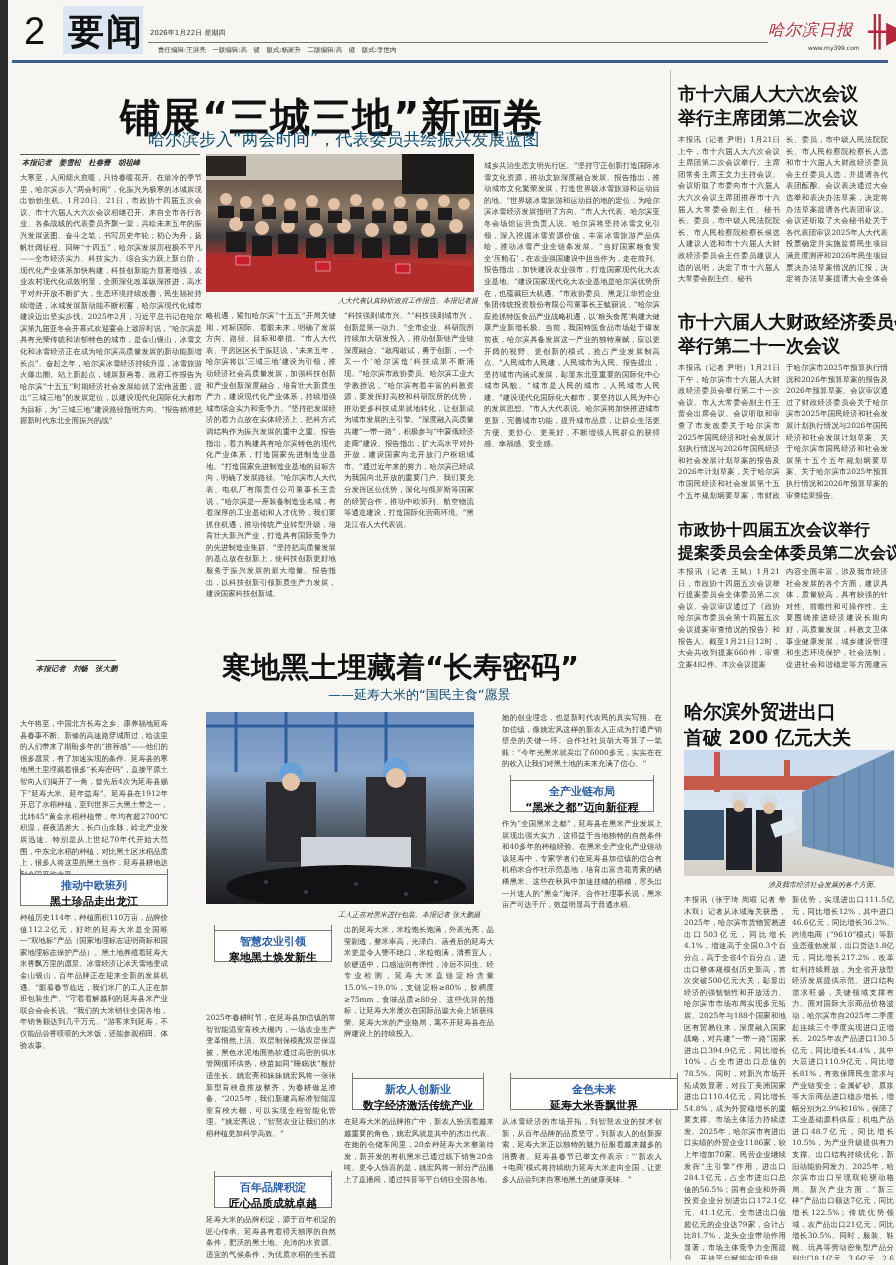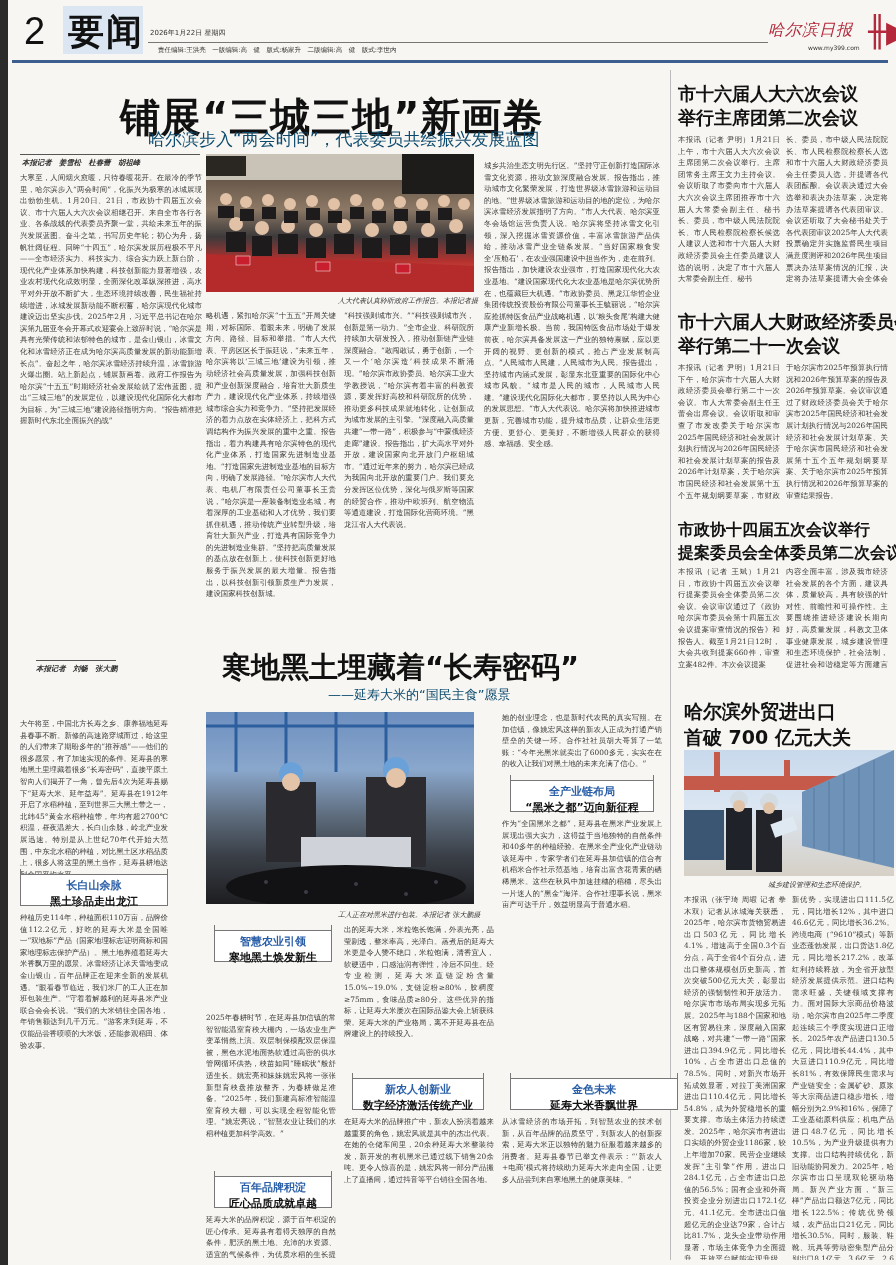--- a/index.html
+++ b/index.html
@@ -123,21 +123,21 @@
   <div class="h1" style="left:214px; top:648px; font-size:29px;">寒地黑土埋藏着“长寿密码”</div>
   <div class="sub" style="left:320px; top:686px; font-size:13px;">——延寿大米的“国民主食”愿景</div>
 
   <div class="rule" style="left:28px; top:660px; width:80px;"></div>
   <div class="byline" style="left:28px; top:664px;">本报记者　刘畅　张大鹏</div>
   <div class="txt" style="left:12px; top:678px; width:148px; height:188px;margin-top:40px;">大午将至，中国北方长寿之乡、康养福地延寿县春事不断。新修的高速路穿城而过，给这里的人们带来了期盼多年的“推荐感”——他们的很多愿景，有了加速实现的条件。延寿县的寒地黑土里埋藏着很多“长寿密码”，直接平原土智向人们揭开了一角，曾先后4次为延寿县赐下“延寿大米、延年益寿”。延寿县在1912年开启了水稻种植，至到世界三大黑土带之一，北纬45°黄金水稻种植带，年均有超2700℃积温，昼夜温差大，长白山余脉，岭北产业发展迅速。特别是从上世纪70年代开始大范围，中东北水稻的种植，对比黑土区水稻品质上，很多人将这里的黑土当作，延寿县耕地达到全国平均水平。</div>
 
   <div class="box-head" style="left:12px; top:874px; width:148px; height:32px;">
     <span class="tick-l"></span>
       <span class="tick-r"></span>
-    <span class="l1">长白山余脉</span>
+    <span class="l1">推动中欧班列</span>
     <span class="l2">黑土珍品走出龙江</span>
   </div>
   <div class="txt" style="left:12px; top:912px; width:148px; height:345px;">种植历史114年，种植面积110万亩，品牌价值112.2亿元，好吃的延寿大米是全国唯一“双地标”产品（国家地理标志证明商标和国家地理标志保护产品）。黑土地养殖着延寿大米香飘万里的愿景。冰雪经济让冰天雪地变成金山银山，百年品牌正在迎来全新的发展机遇。“眼看春节临近，我们米厂的工人正在加班包装生产。”守着着解越利的延寿县米产业联合会会长说。“我们的大米销往全国各地，年销售额达到几千万元。”游客来到延寿，不仅能品尝香喷喷的大米饭，还能参观稻田、体验农事。</div>
 
   <div class="photo" style="left:198px; top:712px; width:268px; height:192px; background: linear-gradient(180deg,#6d8fbf 0%,#8aa7cc 30%,#5c6a7a 55%,#3a3f47 75%,#1d1d20 100%);">
     <svg width="268" height="192" viewBox="0 0 268 192">
       <g stroke="#2d5e9e" stroke-width="3" fill="none">
         <line x1="0" y1="14" x2="268" y2="14"></line>
           <line x1="30" y1="0" x2="30" y2="60"></line>
           <line x1="80" y1="0" x2="80" y2="60"></line>
@@ -220,21 +220,21 @@
 
   <div class="h1" style="left:670px; top:518px; font-size:16px; line-height:23px;">
     <div>市政协十四届五次会议举行</div>
       <div>提案委员会全体委员第二次会议</div>
   </div>
   <div class="txt" style="left:670px; top:566px; width:102px; height:106px;">本报讯（记者 王斌）1月21日，市政协十四届五次会议举行提案委员会全体委员第二次会议。会议审议通过了《政协哈尔滨市委员会第十四届五次会议提案审查情况的报告》和报告人。截至1月21日12时，大会共收到提案660件，审查立案482件。本次会议提案</div>
   <div class="txt" style="left:778px; top:566px; width:102px; height:106px;">内容全面丰富，涉及我市经济社会发展的各个方面，建议具体，质量较高，具有较强的针对性、前瞻性和可操作性。主要围绕推进经济建设长期向好，高质量发展，科教文卫体事业健康发展，城乡建设管理和生态环境保护，社会法制，促进社会和谐稳定等方面建言献策。</div>
 
   <div class="h1" style="left:676px; top:698px; font-size:19px; line-height:26px;">
     <div>哈尔滨外贸进出口</div>
-      <div>首破 700 亿元大关</div>
+      <div>首破 200 亿元大关</div>
   </div>
   <div class="photo" style="left:676px; top:750px; width:210px; height:126px; background: linear-gradient(180deg,#c8d9ec 0%,#dbe6f2 45%,#d6d0c6 100%);">
     <svg width="210" height="126" viewBox="0 0 210 126">
       <rect x="0" y="26" width="160" height="14" fill="#c55a4a"></rect>
       <rect x="30" y="2" width="6" height="40" fill="#c55a4a"></rect>
       <rect x="100" y="10" width="6" height="30" fill="#c55a4a"></rect>
       <polygon points="118,42 210,0 210,118 118,96" fill="#6f93b8"></polygon>
       <g stroke="#577a9f" stroke-width="1">
           <line x1="130" y1="38" x2="130" y2="98"></line>
           <line x1="145" y1="31" x2="145" y2="101"></line>
@@ -245,17 +245,17 @@
       <rect x="0" y="60" width="40" height="50" fill="#3a5672"></rect>
       <rect x="42" y="58" width="26" height="62" fill="#1f2228"></rect>
       <circle cx="55" cy="50" r="9" fill="#d3dbe3"></circle>
       <circle cx="55" cy="56" r="6" fill="#e0c2a6"></circle>
       <rect x="72" y="60" width="26" height="62" fill="#22242a"></rect>
       <circle cx="85" cy="52" r="9" fill="#d3dbe3"></circle>
       <circle cx="85" cy="58" r="6" fill="#e0c2a6"></circle>
       <rect x="88" y="70" width="24" height="14" fill="#dfe9f2" transform="rotate(-20 100 77)"></rect>
     </svg>
   </div>
-  <div class="caption" style="left:760px; top:880px;">城乡建设管理和生态环境保护。</div>
+  <div class="caption" style="left:760px; top:880px;">涉及我市经济社会发展的各个方面。</div>
   <div class="txt" style="left:676px; top:894px; width:102px; height:366px;">本报讯（张宇琦 周嘏 记者 拳木双）记者从冰城海关获悉，2025年，哈尔滨市货物贸易进出口503亿元，同比增长4.1%，增速高于全国0.3个百分点，高于全省4个百分点，进出口整体规模创历史新高，首次突破500亿元大关，彰显出经济的强韧韧性和开放活力。哈尔滨市市场布局实现多元拓展。2025年与188个国家和地区有贸易往来，深度融入国家战略，对共建“一带一路”国家进出口394.9亿元，同比增长10%，占全市进出口总值的78.5%。同时，对新兴市场开拓成效显著，对拉丁美洲国家进出口110.4亿元，同比增长54.8%，成为外贸稳增长的重要支撑。市场主体活力持续迸发。2025年，哈尔滨市有进出口实绩的外贸企业1186家，较上年增加70家。民营企业继续发挥“主引擎”作用，进出口284.1亿元，占全市进出口总值的56.5%；国有企业和外商投资企业分别进出口172.1亿元、41.1亿元。全市进出口值超亿元的企业达79家，合计占比81.7%，龙头企业带动作用显著，市场主体竞争力全面提升。开放平台赋能实现升级。2025年中国（黑龙江）自贸试验区哈尔滨片区发挥制度创</div>
   <div class="txt" style="left:784px; top:894px; width:102px; height:366px;">新优势，实现进出口111.5亿元，同比增长12%，其中进口46.6亿元，同比增长36.2%。跨境电商（“9610”模式）等新业态蓬勃发展，出口货达1.8亿元，同比增长217.2%，改革红利持续释放，为全省开放型经济发展提供示范。进口结构需求旺盛，关键领域支撑有力。面对国际大宗商品价格波动，哈尔滨市自2025年二季度起连续三个季度实现进口正增长。2025年农产品进口130.5亿元，同比增长44.4%，其中大豆进口110.9亿元，同比增长81%，有效保障民生需求与产业链安全；金属矿砂、原浆等大宗商品进口稳步增长，增幅分别为2.9%和16%，保障了工业基础原料供应；机电产品进口48.7亿元，同比增长10.5%，为产业升级提供有力支撑。出口结构持续优化，新旧动能协同发力。2025年，哈尔滨市出口呈现双轮驱动格局。新兴产业方面，“新三样”产品出口额达7亿元，同比增长122.5%；传统优势领域，农产品出口21亿元，同比增长30.5%。同时，服装、鞋靴、玩具等劳动密集型产品分别出口8.1亿元、3.6亿元、2.6亿元，同比分别增长59.4%、18.2%、28.9%，显示齐升态势显著。</div>
 
 </div>
 
 </body></html>

